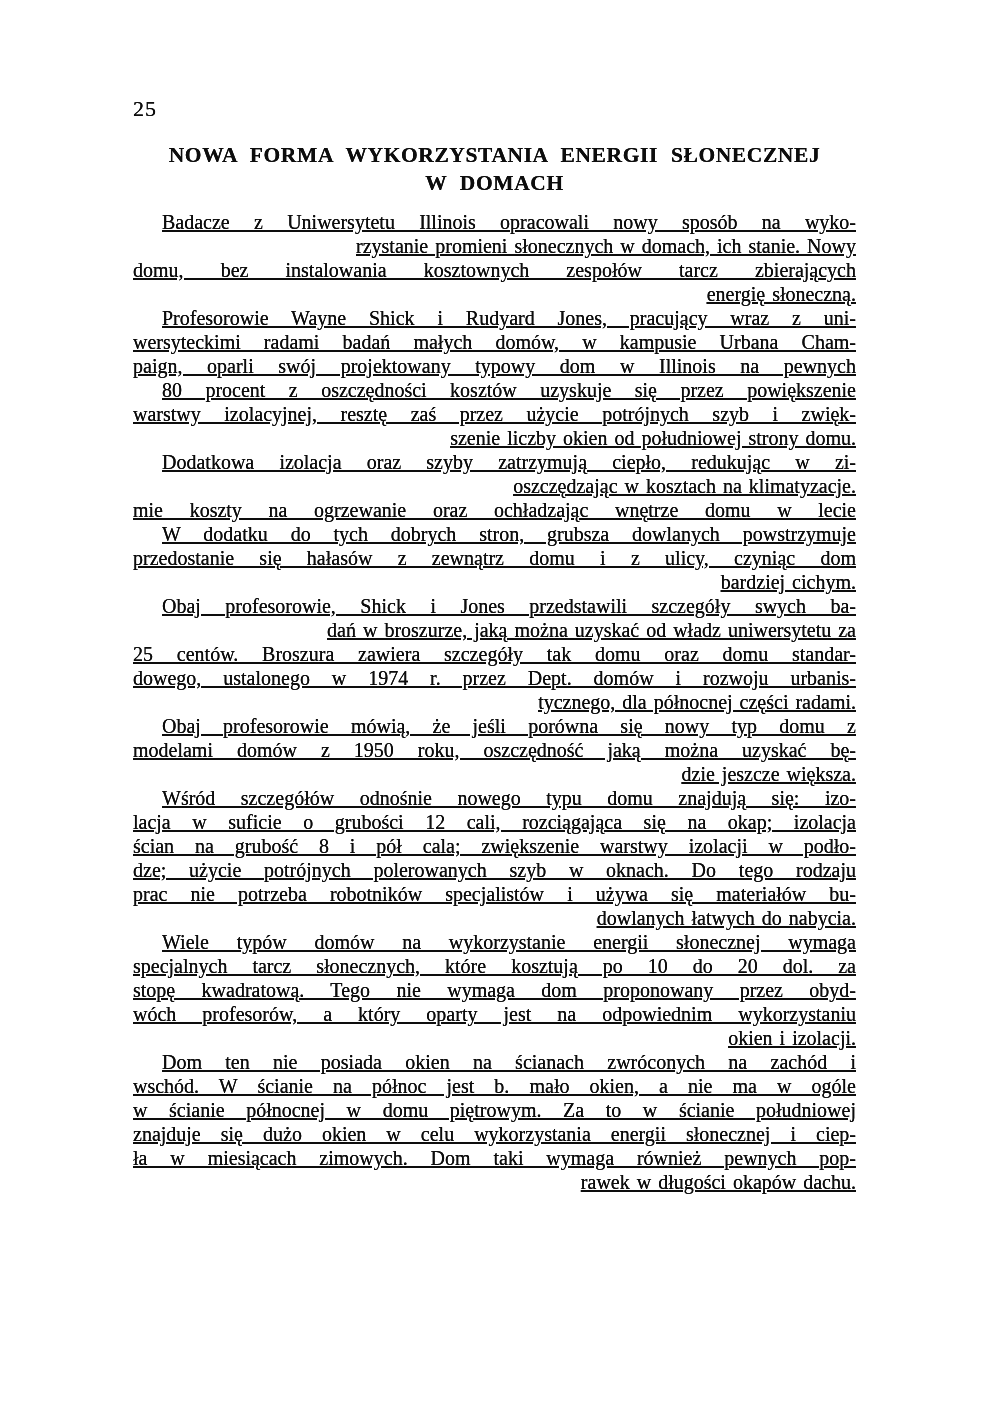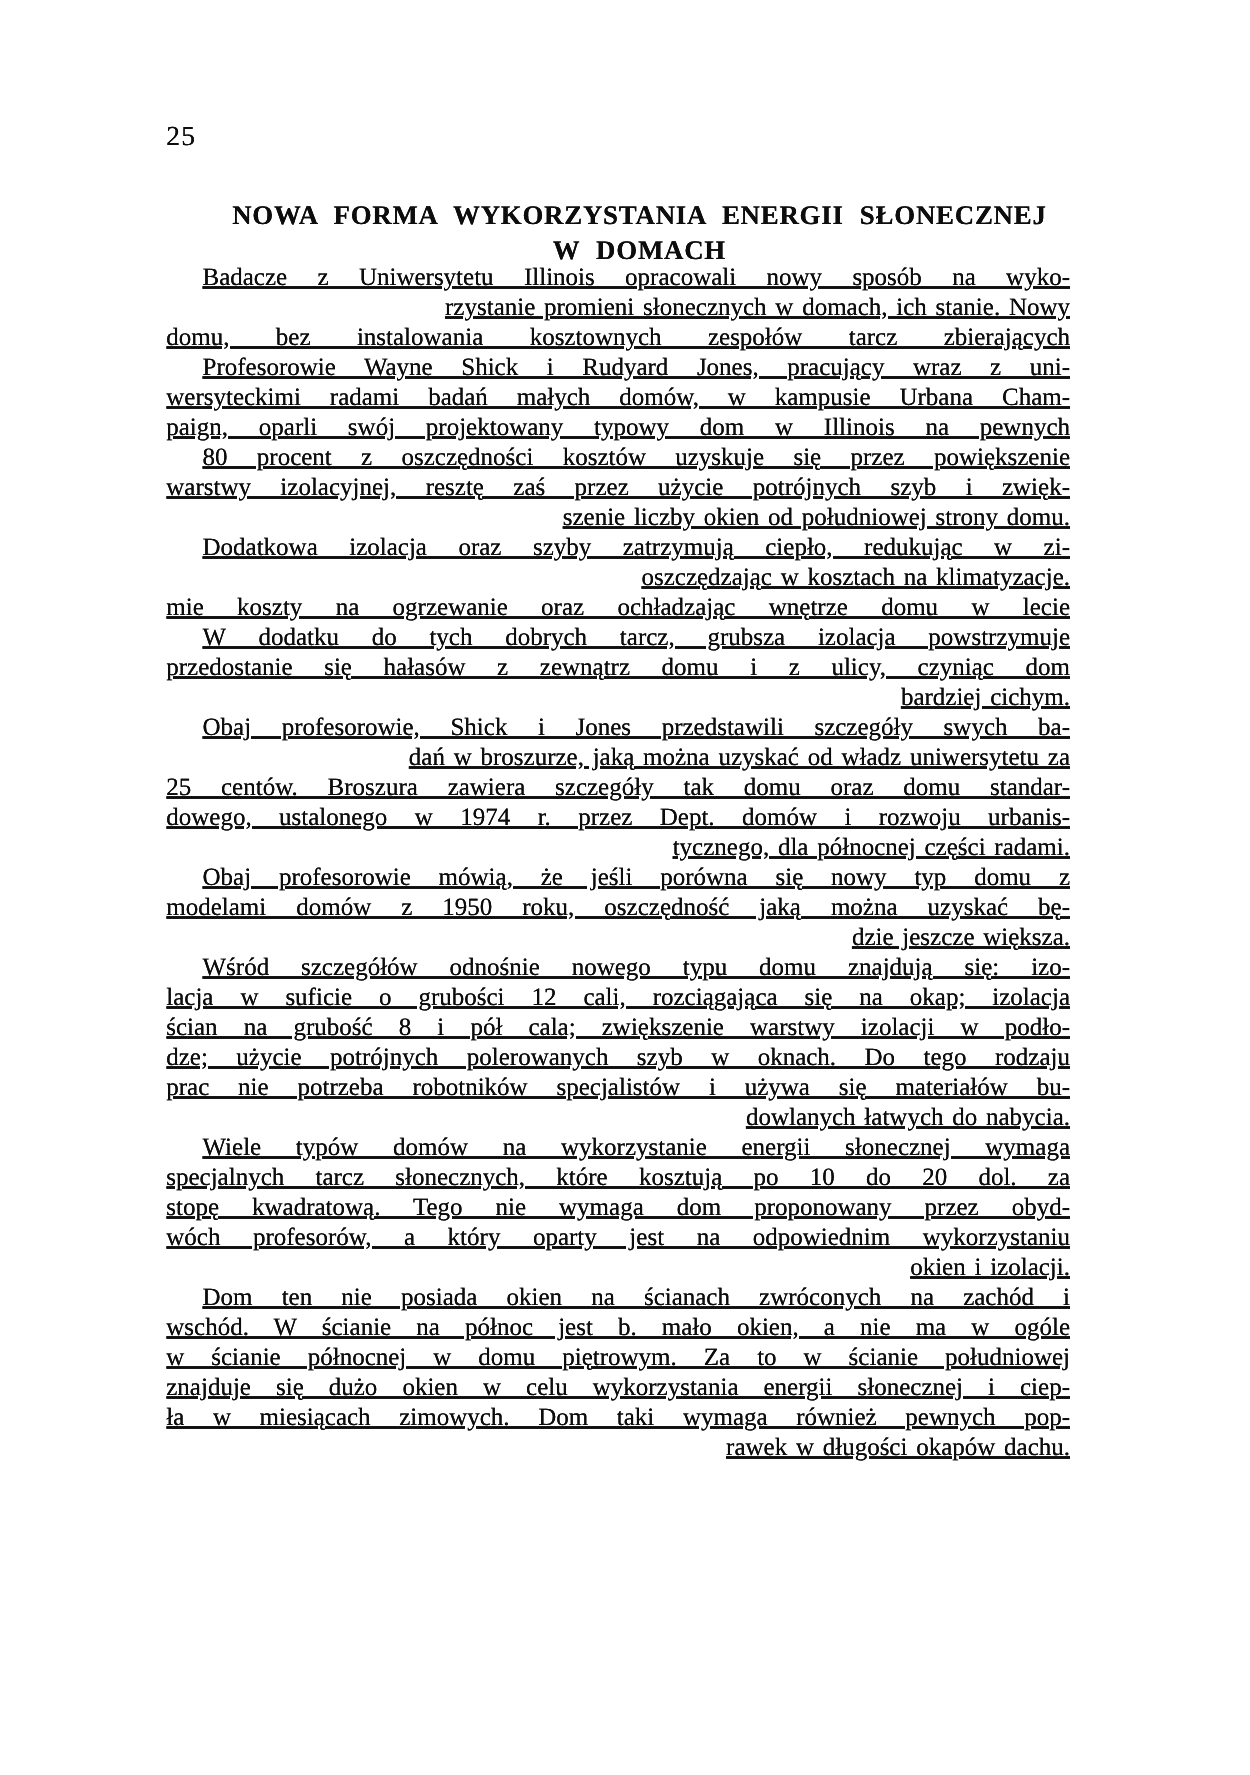--- a/index.html
+++ b/index.html
@@ -25,21 +25,21 @@
     font-size: 22px;
     line-height: 26px;
     letter-spacing: 1px;
     text-shadow: 0 0 0.4px #000;
   }
   .title {
     position: absolute;
     top: 141px;
     left: 123px;
     width: 743px;
-    margin: 17px;
+    margin: 0;
     text-align: center;
     font-size: 21.5px;
     font-weight: bold;
     line-height: 28px;
     letter-spacing: 0.6px;
     word-spacing: 7px;
     text-shadow: 0 0 0.4px #000;
   }
   .title-line {
     display: block;
@@ -82,38 +82,39 @@
   <h1 class="title">
     <span class="title-line">NOWA FORMA WYKORZYSTANIA ENERGII SŁONECZNEJ</span>
     <span class="title-line">W DOMACH</span>
   </h1>
 
   <div class="body-text" id="body-text">
       <div class="paragraph">
         <div class="line just indent">Badacze z Uniwersytetu Illinois opracowali nowy sposób na wyko-</div>
         <div class="line">rzystanie promieni słonecznych w domach, ich stanie.  Nowy</div>
         <div class="line just">domu, bez instalowania kosztownych zespołów tarcz zbierających</div>
+        <div class="line">energię słoneczną.</div>
       </div>
       <div class="paragraph">
         <div class="line just indent">Profesorowie Wayne Shick i Rudyard Jones, pracujący wraz z uni-</div>
         <div class="line just">wersyteckimi radami badań małych domów, w kampusie Urbana Cham-</div>
         <div class="line just">paign, oparli swój projektowany typowy dom w Illinois na pewnych</div>
       </div>
       <div class="paragraph">
         <div class="line just indent">80 procent z oszczędności kosztów uzyskuje się przez powiększenie</div>
         <div class="line just">warstwy izolacyjnej, resztę zaś przez użycie potrójnych szyb i zwięk-</div>
         <div class="line">szenie liczby okien od południowej strony domu.</div>
       </div>
       <div class="paragraph">
         <div class="line just indent">Dodatkowa izolacja oraz szyby zatrzymują ciepło, redukując w zi-</div>
         <div class="line">oszczędzając w kosztach na klimatyzacje.</div>
         <div class="line just">mie koszty na ogrzewanie oraz ochładzając wnętrze domu w lecie</div>
       </div>
       <div class="paragraph">
-        <div class="line just indent">W dodatku do tych dobrych tarcz, grubsza izolacja powstrzymuje</div>
+        <div class="line just indent">W dodatku do tych dobrych stron, grubsza dowlanych powstrzymuje</div>
         <div class="line just">przedostanie się hałasów z zewnątrz domu i z ulicy, czyniąc dom</div>
         <div class="line">bardziej cichym.</div>
       </div>
       <div class="paragraph">
         <div class="line just indent">Obaj profesorowie, Shick i Jones przedstawili szczegóły swych ba-</div>
         <div class="line">dań w broszurze, jaką można uzyskać od władz uniwersytetu za</div>
         <div class="line just">25 centów. Broszura zawiera szczegóły tak domu oraz domu standar-</div>
         <div class="line just">dowego, ustalonego w 1974 r. przez Dept. domów i rozwoju urbanis-</div>
         <div class="line">tycznego, dla północnej części radami.</div>
       </div>

